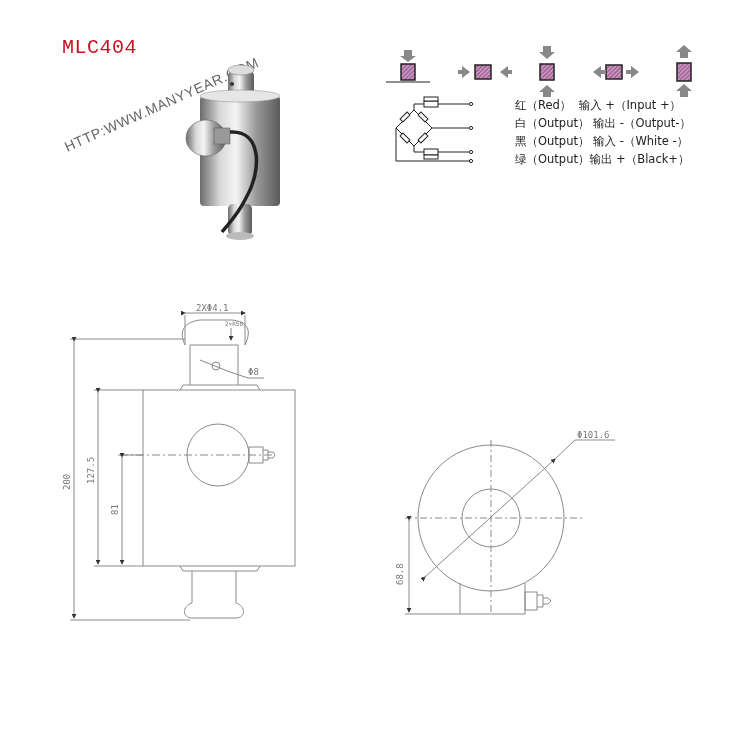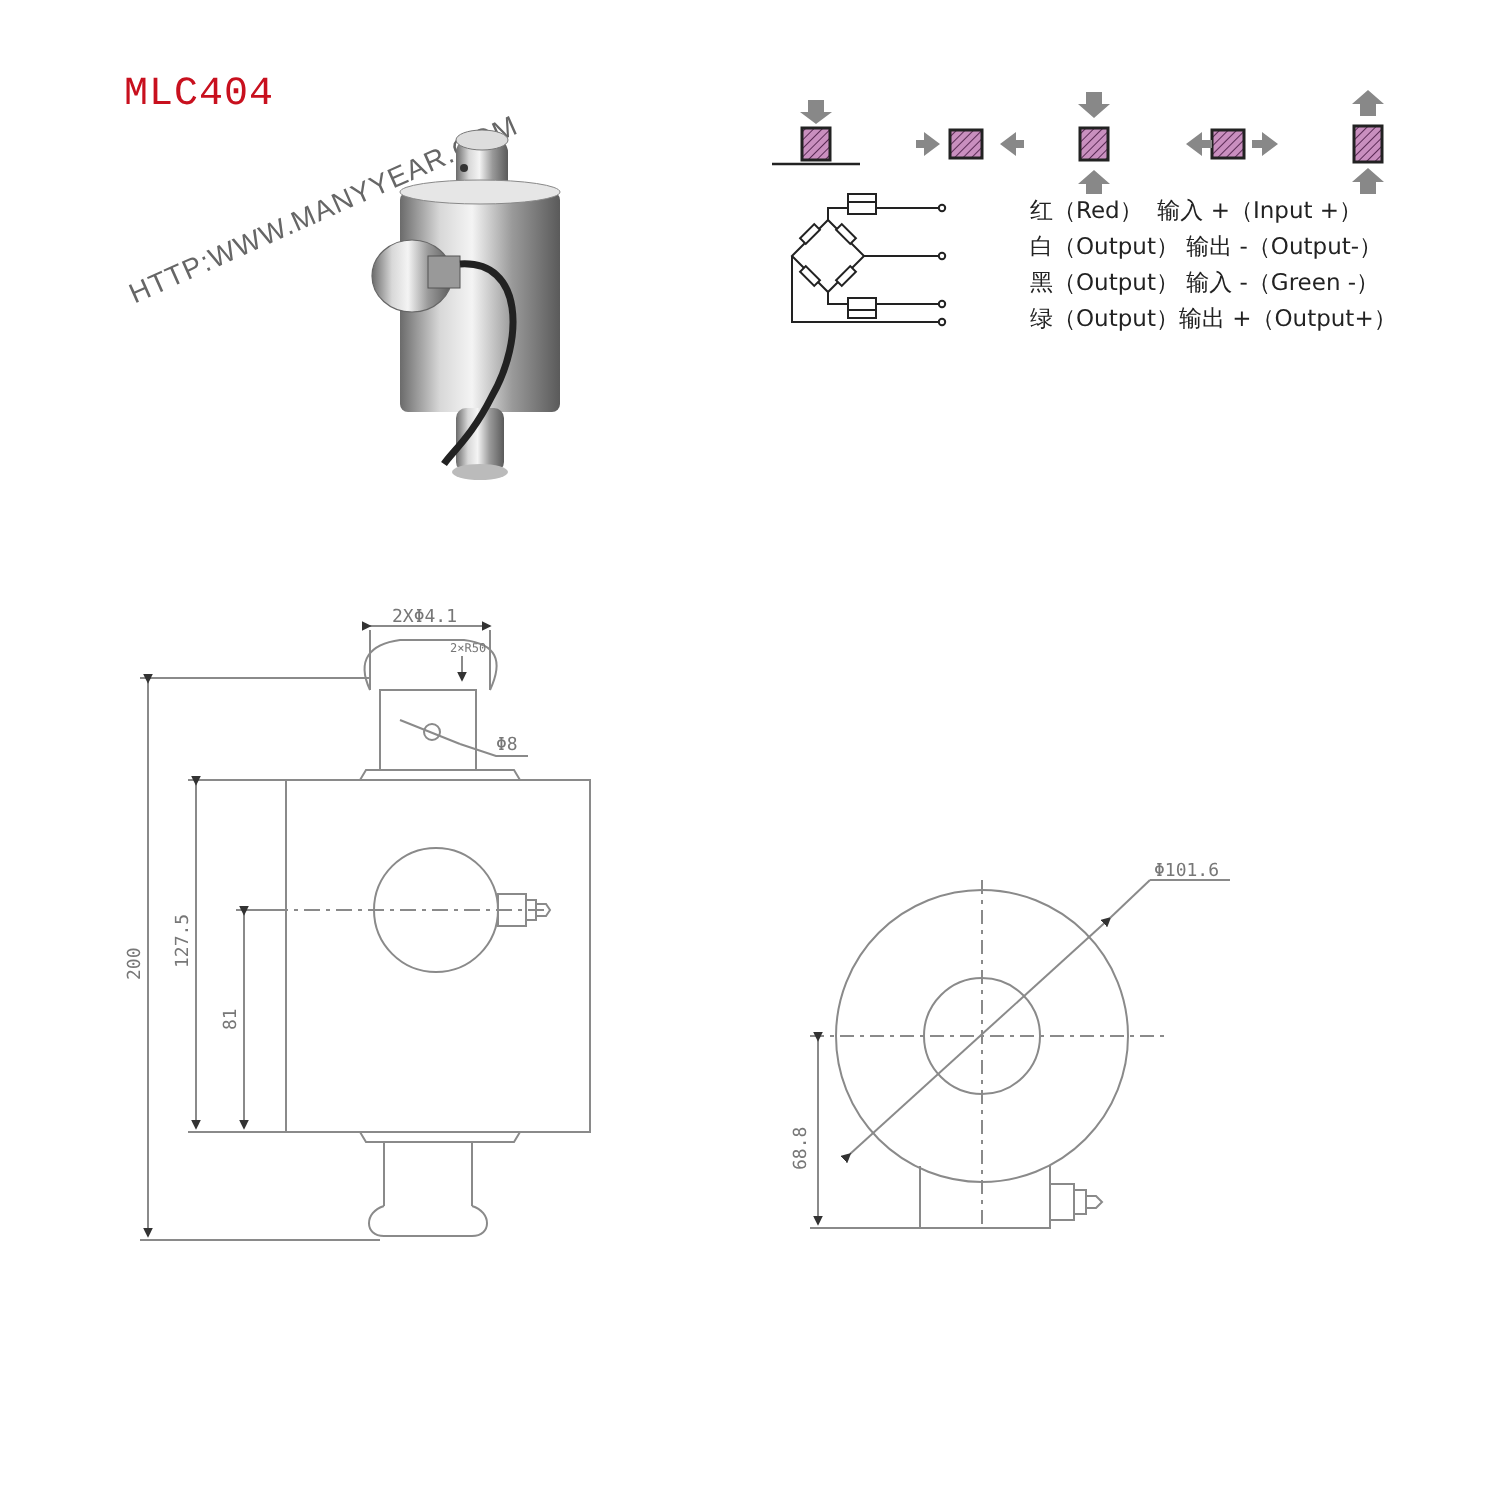--- a/index.html
+++ b/index.html
@@ -163,17 +163,17 @@
   </g>
 </svg>
 
 <div class="legend-row" style="top:98px">
   <span>红</span><span>（Red）</span>&nbsp;&nbsp;<span>输入 +（Input  +）</span>
 </div>
 <div class="legend-row" style="top:116px">
   <span>白</span><span>（Output）</span>&nbsp;<span>输出 -（Output-）</span>
 </div>
 <div class="legend-row" style="top:134px">
-  <span>黑</span><span>（Output）</span>&nbsp;<span>输入 -（Green -）</span>
+  <span>黑</span><span>（Output）</span>&nbsp;<span>输入 -（White -）</span>
 </div>
 <div class="legend-row" style="top:152px">
-  <span>绿</span><span>（Output）</span><span>输出 +（Output+）</span>
+  <span>绿</span><span>（Output）</span><span>输出 +（Black+）</span>
 </div>
 
 </body></html>

